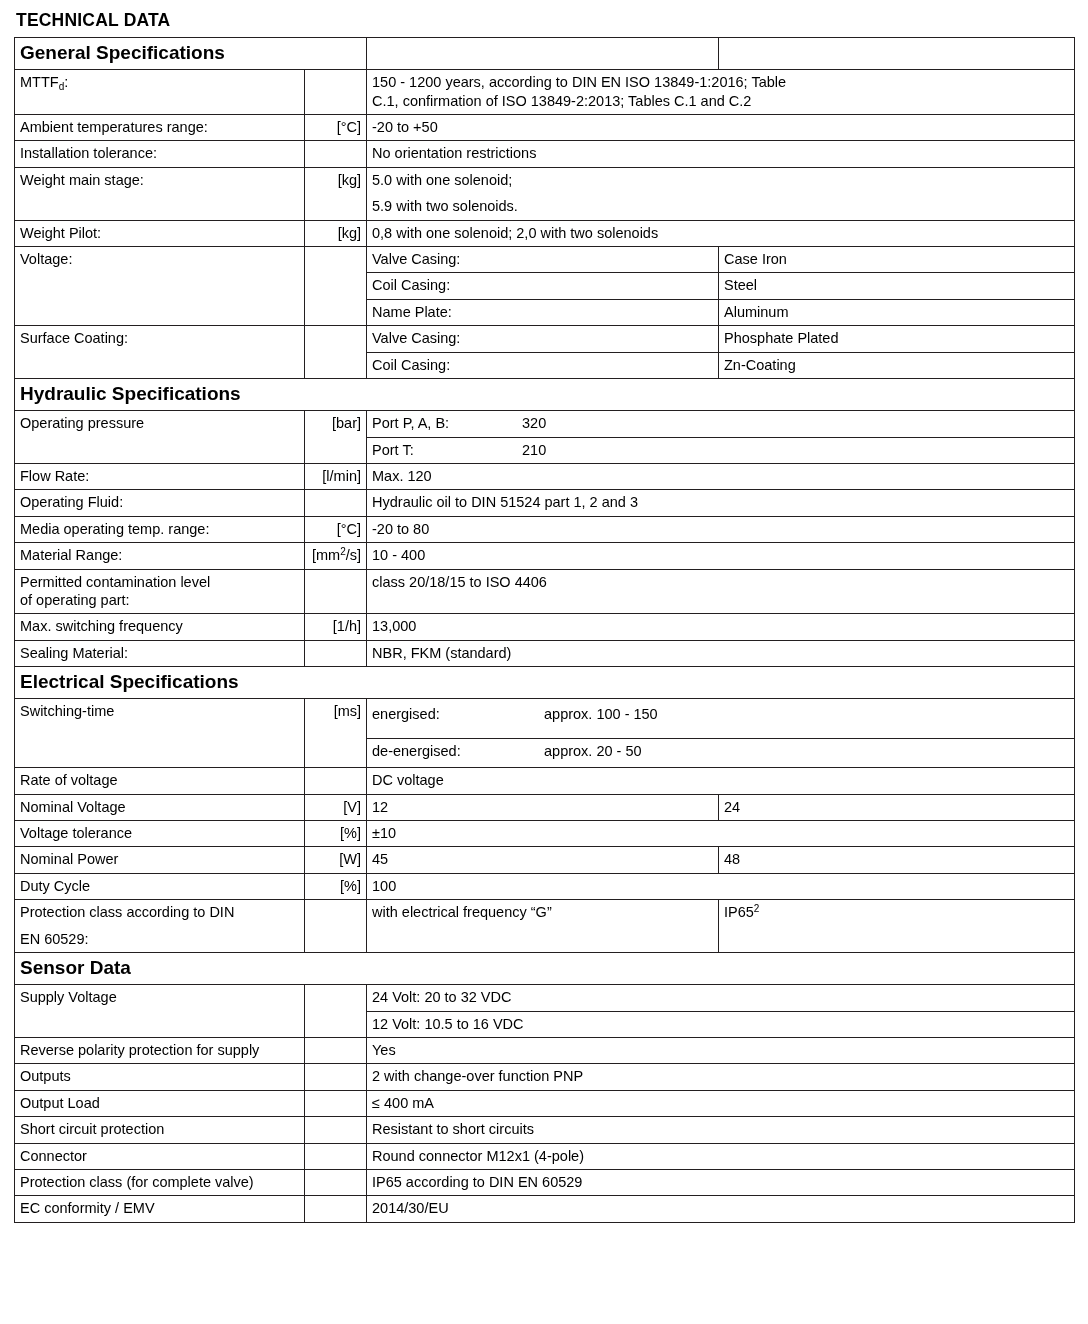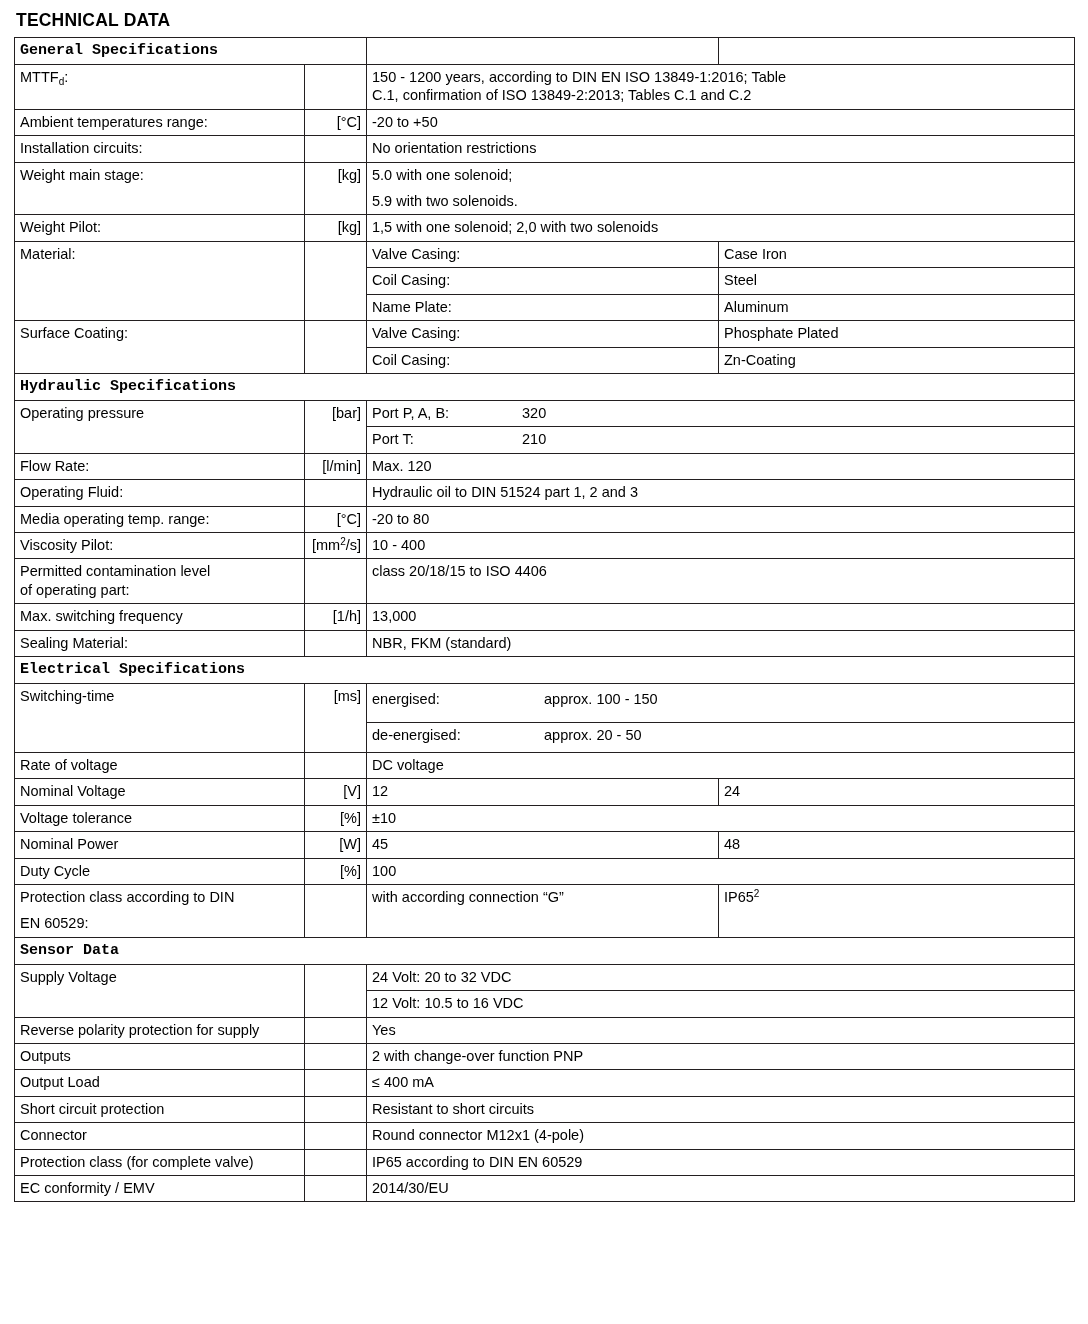--- a/index.html
+++ b/index.html
@@ -39,24 +39,23 @@
     vertical-align: top;
     line-height: 1.27;
     background: #ffffff;
   }
   
   td.shade { background: #e3e3e3; }
   td.white { background: #ffffff; }
 
   .sec-head {
     font-weight: bold;
-    font-size: 15px;
+    font-size: 19px;
     padding-top: 4px;
     padding-bottom: 5px;
-    font-family: Liberation Mono, monospace;
   }
   .unit {
     text-align: right;
     white-space: nowrap;
   }
   .center { }
   sub {
     font-size: 10px;
     vertical-align: baseline;
     position: relative;
@@ -102,42 +101,42 @@
         </td>
       </tr>
 
       <tr>
         <td class="white">Ambient temperatures range:</td>
         <td class="white unit">[°C]</td>
         <td class="white" colspan="2">-20 to +50</td>
       </tr>
 
       <tr>
-        <td class="shade">Installation circuits:</td>
+        <td class="shade">Installation tolerance:</td>
         <td class="shade unit"></td>
         <td class="shade" colspan="2">No orientation restrictions</td>
       </tr>
 
       <tr>
         <td class="white">Weight main stage:</td>
         <td class="white unit">[kg]</td>
         <td class="white" colspan="2">
           <div style="padding-bottom:8px">5.0 with one solenoid;</div>
           <div>5.9 with two solenoids.</div>
         </td>
       </tr>
 
       <tr>
         <td class="shade">Weight Pilot:</td>
         <td class="shade unit">[kg]</td>
-        <td class="shade" colspan="2">1,5 with one solenoid; 2,0 with two solenoids</td>
-      </tr>
-
-      <tr>
-        <td class="white" rowspan="3">Material:</td>
+        <td class="shade" colspan="2">0,8 with one solenoid; 2,0 with two solenoids</td>
+      </tr>
+
+      <tr>
+        <td class="white" rowspan="3">Voltage:</td>
         <td class="white unit" rowspan="3"></td>
         <td class="white">Valve Casing:</td>
         <td class="white">Case Iron</td>
       </tr>
       <tr>
         <td class="white">Coil Casing:</td>
         <td class="white">Steel</td>
       </tr>
       <tr>
         <td class="white">Name Plate:</td>
@@ -184,21 +183,21 @@
         <td class="shade" colspan="2">Hydraulic oil to DIN 51524 part 1, 2 and 3</td>
       </tr>
 
       <tr>
         <td class="white">Media operating temp. range:</td>
         <td class="white unit">[°C]</td>
         <td class="white" colspan="2">-20 to 80</td>
       </tr>
 
       <tr>
-        <td class="shade">Viscosity Pilot:</td>
+        <td class="shade">Material Range:</td>
         <td class="shade unit"><span>[mm</span><sup>2</sup><span>/s]</span></td>
         <td class="shade" colspan="2">10 - 400</td>
       </tr>
 
       <tr>
         <td class="white">
           <div>Permitted contamination level</div>
           <div>of operating part:</div>
         </td>
         <td class="white unit"></td>
@@ -265,21 +264,21 @@
         <td class="shade unit">[%]</td>
         <td class="shade" colspan="2">100</td>
       </tr>
 
       <tr>
         <td class="white">
           <div style="padding-bottom:8px">Protection class according to DIN</div>
           <div>EN 60529:</div>
         </td>
         <td class="white unit"></td>
-        <td class="white">with according connection “G”</td>
+        <td class="white">with electrical frequency “G”</td>
         <td class="white"><span>IP65</span><sup>2</sup></td>
       </tr>
 
       <tr>
         <td class="shade sec-head" colspan="4">Sensor Data</td>
       </tr>
 
       <tr>
         <td class="white" rowspan="2">Supply Voltage</td>
         <td class="white unit" rowspan="2"></td>

